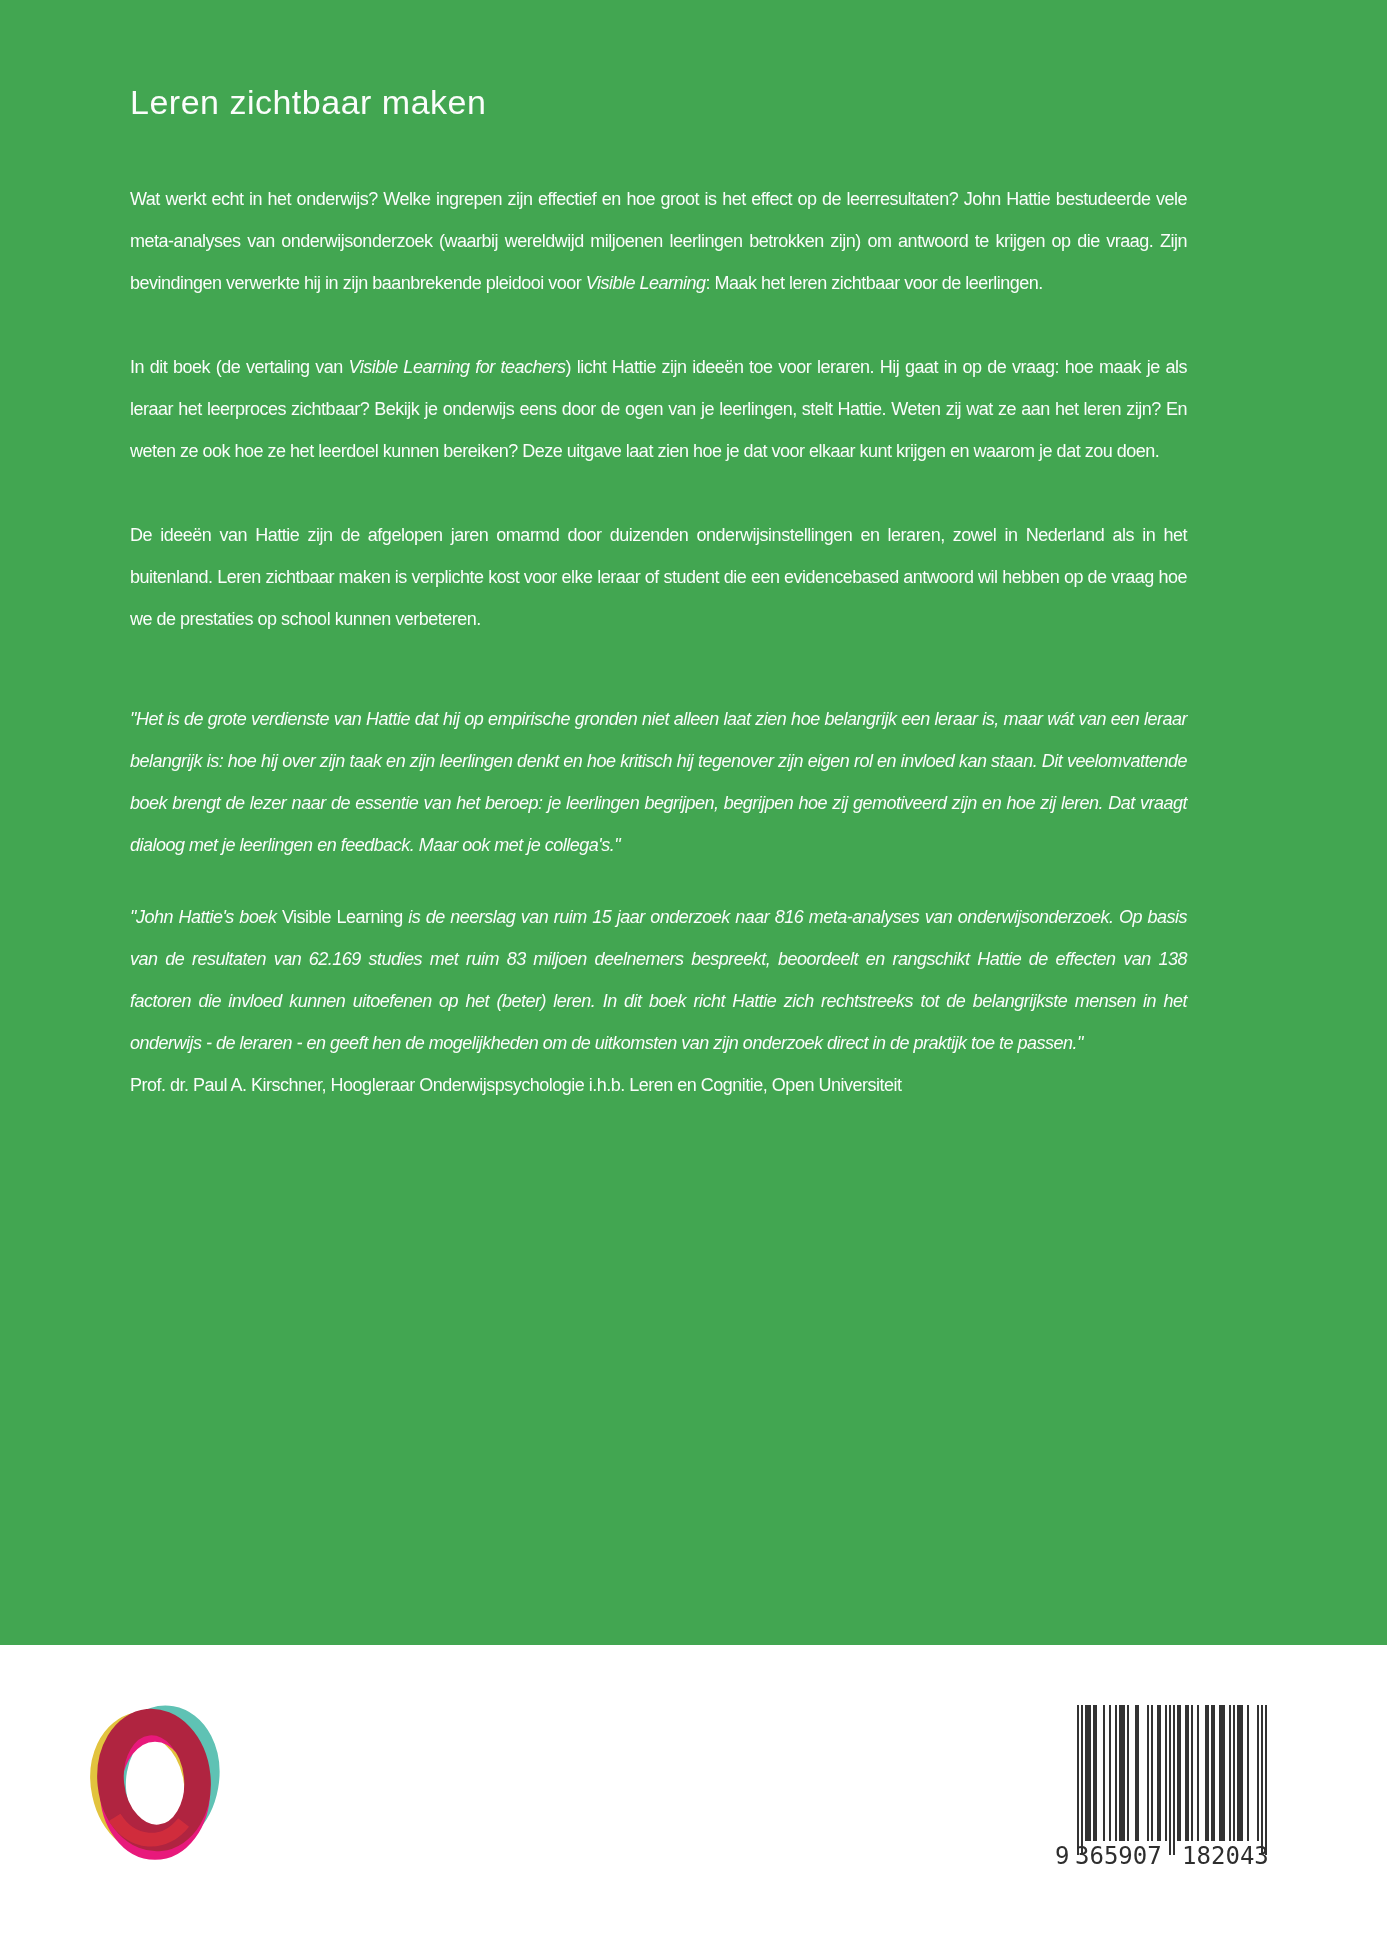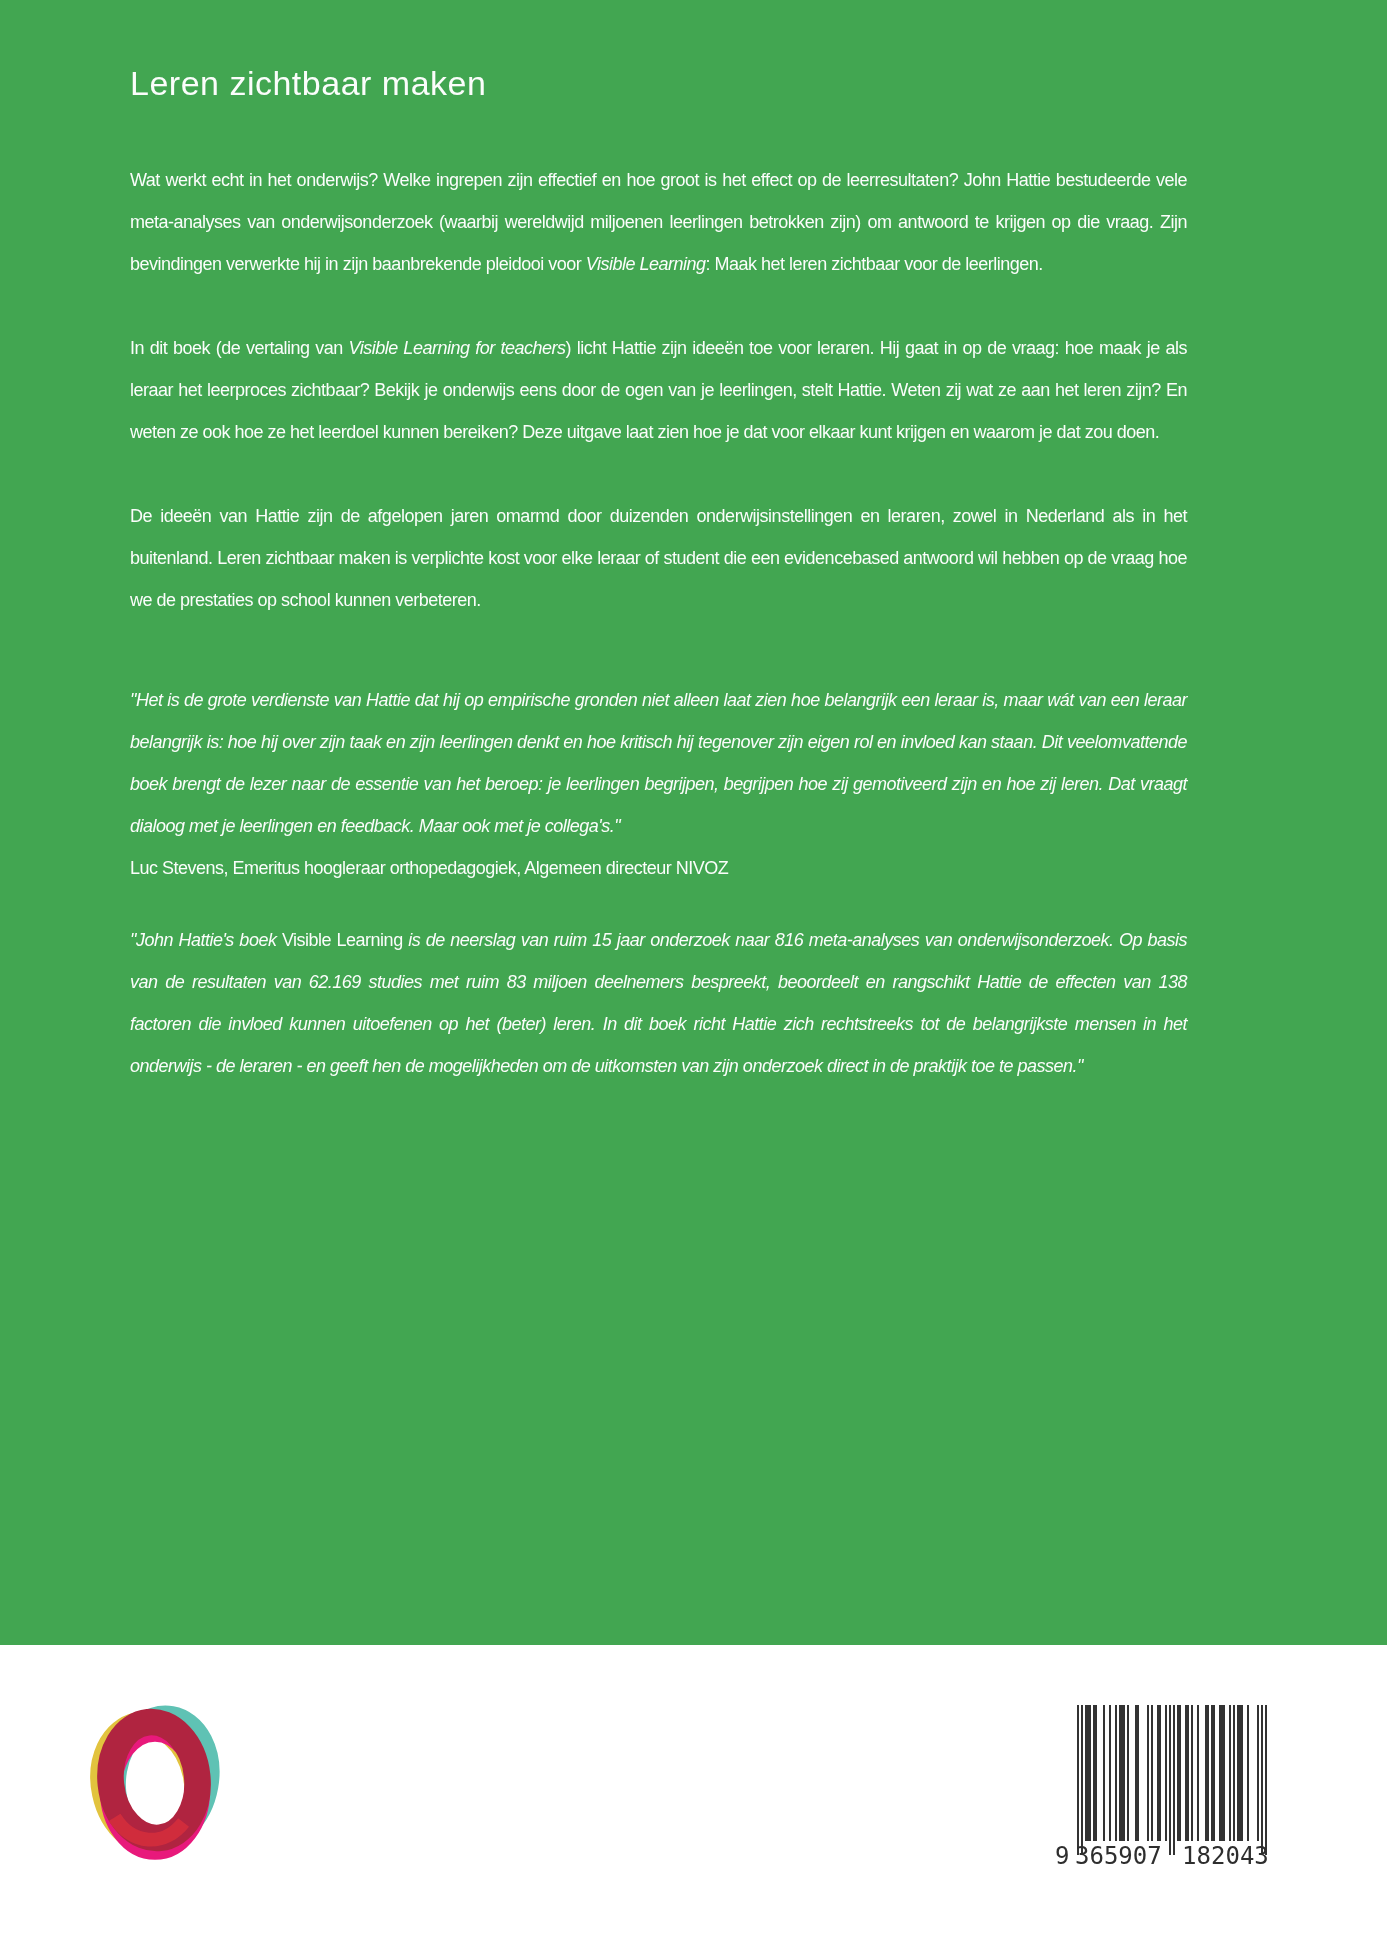--- a/index.html
+++ b/index.html
@@ -7,21 +7,21 @@
     width:1387px;height:1935px;
     background:#ffffff;
     font-family:"Liberation Sans", sans-serif;
     overflow:hidden;
   }
   .cover{
     box-sizing:border-box;
     width:1387px;height:1645px;
     background:#42a651;
     color:#fbfdfb;
-    padding:63px 200px 0 130px;
+    padding:82px 200px 0 130px;
     overflow:hidden;
   }
   .cover-title{
     font-size:34px;
     line-height:40px;
     font-weight:normal;
     letter-spacing:.5px;
     margin:0 0 0 0;
   }
   .body-copy{
@@ -93,25 +93,25 @@
   <h1 class="cover-title">Leren zichtbaar maken</h1>
 
   <p class="body-copy para first"><span>Wat werkt echt in het onderwijs? Welke ingrepen zijn effectief en hoe groot is het effect op de leerresultaten? John Hattie bestudeerde vele meta-analyses van onderwijsonderzoek (waarbij wereldwijd miljoenen leerlingen betrokken zijn) om antwoord te krijgen op die vraag. Zijn bevindingen verwerkte hij in zijn baanbrekende pleidooi voor </span><span class="italic">Visible Learning</span><span>: Maak het leren zichtbaar voor de leerlingen.</span></p>
 
   <p class="body-copy para"><span>In dit boek (de vertaling van </span><span class="italic">Visible Learning for teachers</span><span>) licht Hattie zijn ideeën toe voor leraren. Hij gaat in op de vraag: hoe maak je als leraar het leerproces zichtbaar? Bekijk je onderwijs eens door de ogen van je leerlingen, stelt Hattie. Weten zij wat ze aan het leren zijn? En weten ze ook hoe ze het leerdoel kunnen bereiken? Deze uitgave laat zien hoe je dat voor elkaar kunt krijgen en waarom je dat zou doen.</span></p>
 
   <p class="body-copy para">De ideeën van Hattie zijn de afgelopen jaren omarmd door duizenden onderwijsinstellingen en leraren, zowel in Nederland als in het buitenland. Leren zichtbaar maken is verplichte kost voor elke leraar of student die een evidencebased antwoord wil hebben op de vraag hoe we de prestaties op school kunnen verbeteren.</p>
 
   <div class="body-copy quote-block">
     <div class="quote-text">"Het is de grote verdienste van Hattie dat hij op empirische gronden niet alleen laat zien hoe belangrijk een leraar is, maar wát van een leraar belangrijk is: hoe hij over zijn taak en zijn leerlingen denkt en hoe kritisch hij tegenover zijn eigen rol en invloed kan staan. Dit veelomvattende boek brengt de lezer naar de essentie van het beroep: je leerlingen begrijpen, begrijpen hoe zij gemotiveerd zijn en hoe zij leren. Dat vraagt dialoog met je leerlingen en feedback. Maar ook met je collega's."</div>
-    <div class="attribution">Luc Stevens, Emeritus hoogleraar orthopedagogiek, Algemeen directeur NIVOZ</div>
   </div>
 
   <div class="body-copy quote-block second">
     <div class="quote-text"><span class="italic">"John Hattie's boek </span><span class="upright">Visible Learning</span><span class="italic"> is de neerslag van ruim 15 jaar onderzoek naar 816 meta-analyses van onderwijsonderzoek. Op basis van de resultaten van 62.169 studies met ruim 83 miljoen deelnemers bespreekt, beoordeelt en rangschikt Hattie de effecten van 138 factoren die invloed kunnen uitoefenen op het (beter) leren. In dit boek richt Hattie zich rechtstreeks tot de belangrijkste mensen in het onderwijs - de leraren - en geeft hen de mogelijkheden om de uitkomsten van zijn onderzoek direct in de praktijk toe te passen."</span></div>
+    <div class="attribution">Prof. dr. Paul A. Kirschner, Hoogleraar Onderwijspsychologie i.h.b. Leren en Cognitie, Open Universiteit</div>
   </div>
 </div>
 
 <div class="footer">
   <div class="logo-wrap">
     <svg width="130" height="168" viewBox="0 0 132 170">
       <g fill="none">
         <ellipse cx="60" cy="86" rx="47" ry="62" stroke="#e2c33e" stroke-width="24" transform="rotate(-12 60 86)"></ellipse>
         <ellipse cx="72" cy="80" rx="47" ry="62" stroke="#5fc2b4" stroke-width="24" transform="rotate(10 72 80)"></ellipse>
         <ellipse cx="66" cy="92" rx="45" ry="60" stroke="#e8197b" stroke-width="22"></ellipse>

